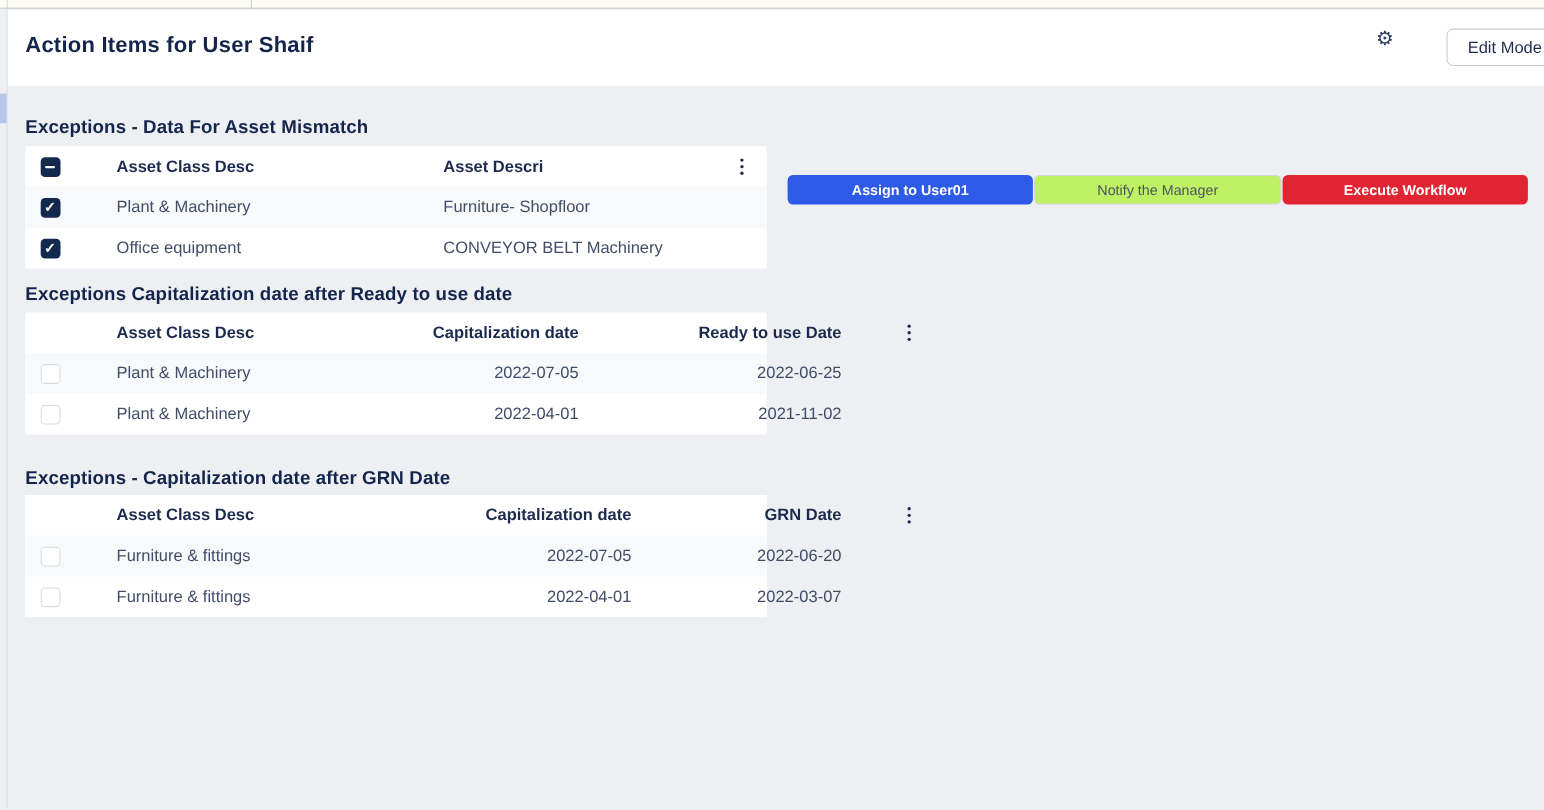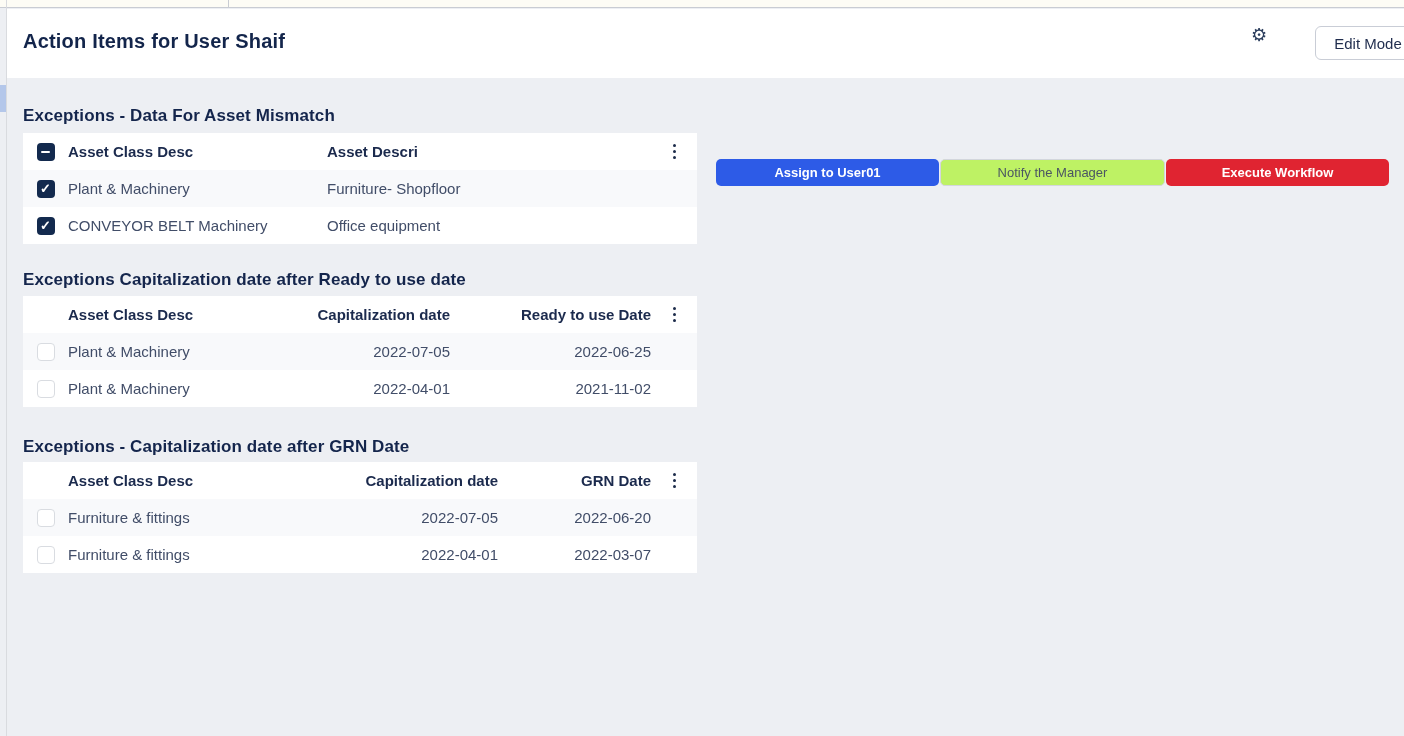--- a/index.html
+++ b/index.html
@@ -43,25 +43,25 @@
   }
 
   
   .content { position:absolute; left:7px; top:78px; width:1397px; height:658px; background:#edeff3; }
   .left-col { position:absolute; left:16px; top:0; width:674px; }
 
   .section-title {
     font-size:17px; font-weight:700; color:#14254c; line-height:21px; letter-spacing:.1px;
   }
   .st-1 { margin-top:27px; margin-bottom:7px; }
-  .st-2 { margin-top:25px; margin-bottom:6px; }
+  .st-2 { margin-top:13px; margin-bottom:6px; }
   .st-3 { margin-top:29px; margin-bottom:5px; }
 
   .tbl { width:674px; background:#ffffff; }
-  .row { display:grid; height:37px; align-items:center; }
+  .row { display:grid; height:37px; align-items:center;gap:38px; }
   .row.stripe { background:#f8f9fb; }
   .t1 { grid-template-columns:45px 259px 1fr 46px; }
   .t2 { grid-template-columns:45px 202px 180px 201px 46px; }
   .t3 { grid-template-columns:45px 250px 180px 153px 46px; }
 
   .cell { font-size:15px; color:#414d68; white-space:nowrap; overflow:hidden; }
   .cell.hd { font-weight:700; color:#1b2a4d; }
   .cell.num { text-align:right; }
 
   .cb-cell { display:flex; justify-content:center; align-items:center; }
@@ -124,22 +124,22 @@
             <span class="cb on">✓</span>
           </div>
         <div class="cell">Plant &amp; Machinery</div>
         <div class="cell">Furniture- Shopfloor</div>
         <div></div>
       </div>
       <div class="row t1">
         <div class="cb-cell">
             <span class="cb on">✓</span>
           </div>
+        <div class="cell">Office equipment</div>
         <div class="cell">CONVEYOR BELT Machinery</div>
-        <div class="cell">Office equipment</div>
         <div></div>
       </div>
     </div>
 
     <div class="section-title st-2">Exceptions Capitalization date after Ready to use date</div>
     <div class="tbl">
       <div class="row t2">
         <div class="cb-cell"></div>
         <div class="cell hd">Asset Class Desc</div>
         <div class="cell hd num">Capitalization date</div>

